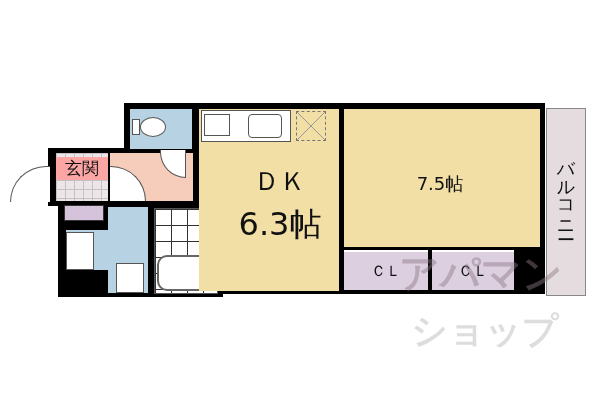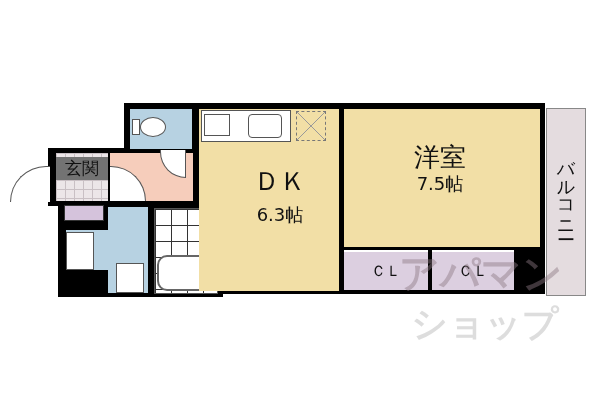--- a/index.html
+++ b/index.html
@@ -17,21 +17,21 @@
   <div class="abs wall" style="left:193px;top:103px;width:352px;height:191px;"></div>
   <div class="abs wall" style="left:48px;top:148px;width:150px;height:58px;"></div>
   <div class="abs wall" style="left:58px;top:203px;width:165px;height:94px;"></div>
 
   <div class="abs" style="left:130px;top:109px;width:62px;height:40px;background:#b7d2e2;">
     <div class="abs" style="left:2px;top:10px;width:8px;height:16px;background:#fff;border:1px solid #555;"></div>
     <div class="abs" style="left:10px;top:8px;width:26px;height:20px;background:#fff;border:1px solid #555;border-radius:50%;"></div>
   </div>
 
   <div class="abs" style="left:56px;top:153px;width:52px;height:48px;background:#ece6e8;background-image:linear-gradient(#c9c0c4 1px,transparent 1px),linear-gradient(90deg,#c9c0c4 1px,transparent 1px);background-size:9px 9px;"></div>
-  <div class="lbl" style="left:56px;top:157px;width:52px;font-size:17px;background:#737373;">玄関</div>
+  <div class="lbl" style="left:56px;top:157px;width:52px;font-size:17px;background:#fca5a5;">玄関</div>
   <div class="abs" style="left:10px;top:166px;width:40px;height:36px;border:1px solid #555;border-right:none;border-bottom:none;border-radius:40px 0 0 0;background:#fff;"></div>
   <div class="abs" style="left:64px;top:205px;width:40px;height:16px;background:#d5c3dc;border:1px solid #333;"></div>
 
   <div class="abs" style="left:110px;top:153px;width:83px;height:48px;background:#f6cdbb;"></div>
   <div class="abs" style="left:110px;top:166px;width:36px;height:35px;background:#fff;border-top:1px solid #555;border-right:1px solid #555;border-radius:0 36px 0 0;"></div>
   <div class="abs" style="left:160px;top:150px;width:26px;height:28px;background:#fff;border:1px solid #555;border-top:none;border-radius:0 0 0 26px;"></div>
 
   <div class="abs" style="left:108px;top:207px;width:40px;height:86px;background:#b7d2e2;"></div>
   <div class="abs" style="left:66px;top:230px;width:82px;height:40px;background:#b7d2e2;"></div>
   <div class="abs" style="left:66px;top:232px;width:28px;height:38px;background:#fff;border:1px solid #555;"></div>
@@ -40,29 +40,28 @@
   <div class="abs" style="left:154px;top:208px;width:64px;height:86px;background:#fff;background-image:linear-gradient(#333 1px,transparent 1px),linear-gradient(90deg,#333 1px,transparent 1px);background-size:16px 16px;border:1px solid #555;"></div>
   <div class="abs" style="left:157px;top:255px;width:58px;height:36px;background:#fff;border:2px solid #666;border-radius:10px;"></div>
 
   <div class="abs" style="left:199px;top:109px;width:140px;height:182px;background:#f2dfa6;"></div>
   <div class="abs" style="left:223px;top:200px;width:116px;height:91px;background:#f2dfa6;"></div>
   <div class="abs" style="left:201px;top:110px;width:90px;height:32px;background:#fff;border:1px solid #555;"></div>
   <div class="abs" style="left:204px;top:114px;width:26px;height:22px;border:1px solid #555;"></div>
   <div class="abs" style="left:248px;top:114px;width:34px;height:24px;border:1px solid #555;border-radius:4px;"></div>
   <div class="abs" style="left:296px;top:111px;width:30px;height:30px;border:1px dashed #777;background:linear-gradient(45deg,transparent 49%,#999 50%,transparent 51%),linear-gradient(-45deg,transparent 49%,#999 50%,transparent 51%);"></div>
   <div class="lbl" style="left:225px;top:164px;width:110px;font-size:26px;">ＤＫ</div>
-  <div class="lbl" style="left:225px;top:203px;width:110px;font-size:18px;">6.3帖</div>
+  <div class="lbl" style="left:225px;top:203px;width:110px;font-size:32px;">6.3帖</div>
 
   <div class="abs" style="left:344px;top:109px;width:196px;height:138px;background:#f2dfa6;"></div>
-  <div class="lbl" style="left:370px;top:140px;width:140px;font-size:26px;">洋室</div>
   <div class="lbl" style="left:370px;top:172px;width:140px;font-size:18px;">7.5帖</div>
 
   <div class="abs" style="left:344px;top:250px;width:84px;height:40px;background:#dccfe0;border-top:2px solid #fff;"></div>
   <div class="lbl" style="left:344px;top:262px;width:84px;font-size:15px;">ＣＬ</div>
   <div class="abs" style="left:432px;top:250px;width:82px;height:40px;background:#dccfe0;border-top:2px solid #fff;"></div>
   <div class="lbl" style="left:432px;top:262px;width:82px;font-size:15px;">ＣＬ</div>
 
   <div class="abs" style="left:546px;top:108px;width:40px;height:188px;background:#e4dcdf;border:1px solid #888;"></div>
   <div class="lbl" style="left:552px;top:148px;width:26px;font-size:18px;writing-mode:vertical-rl;">バルコニー</div>
 
   <div class="lbl" style="left:384px;top:246px;width:160px;font-size:40px;font-weight:bold;color:rgba(140,120,130,0.45);margin-left:15px;">アパマン</div>
-  <div class="lbl" style="left:410px;top:300px;width:150px;font-size:36px;font-weight:bold;color:rgba(180,180,180,0.45);">ショップ</div>
+  <div class="lbl" style="left:410px;top:307px;width:150px;font-size:36px;font-weight:bold;color:rgba(180,180,180,0.45);">ショップ</div>
 </div>
 
 </body></html>

